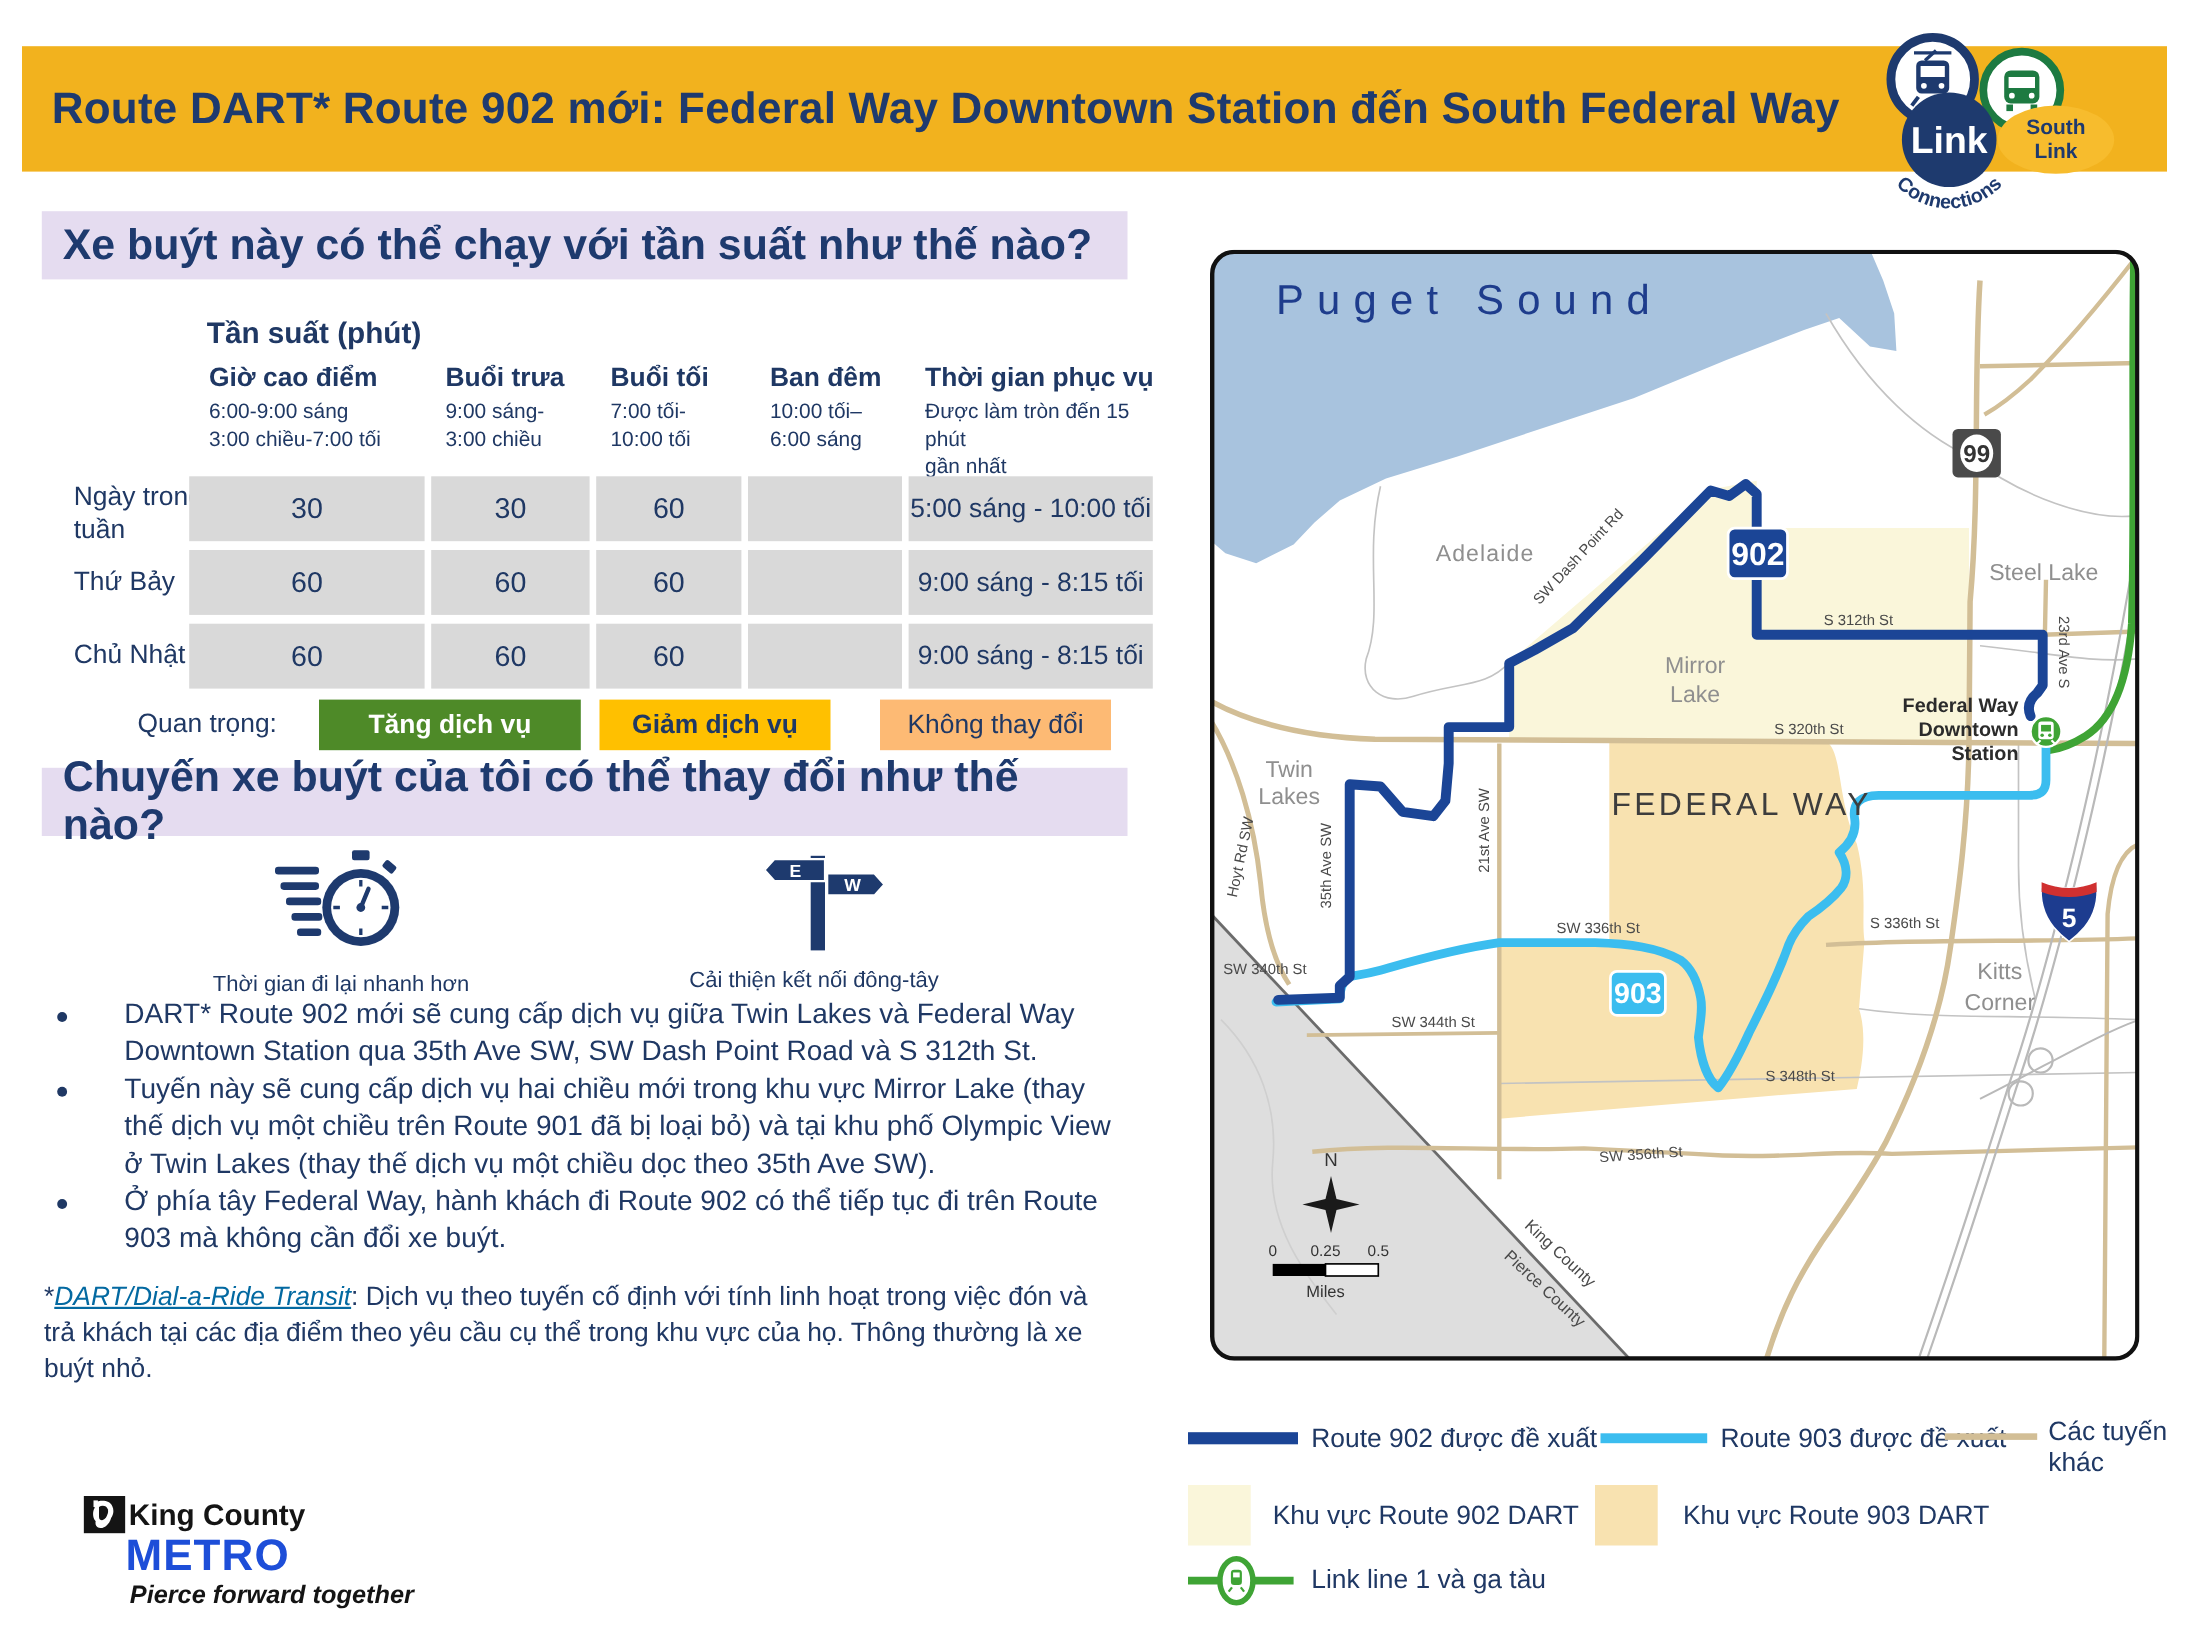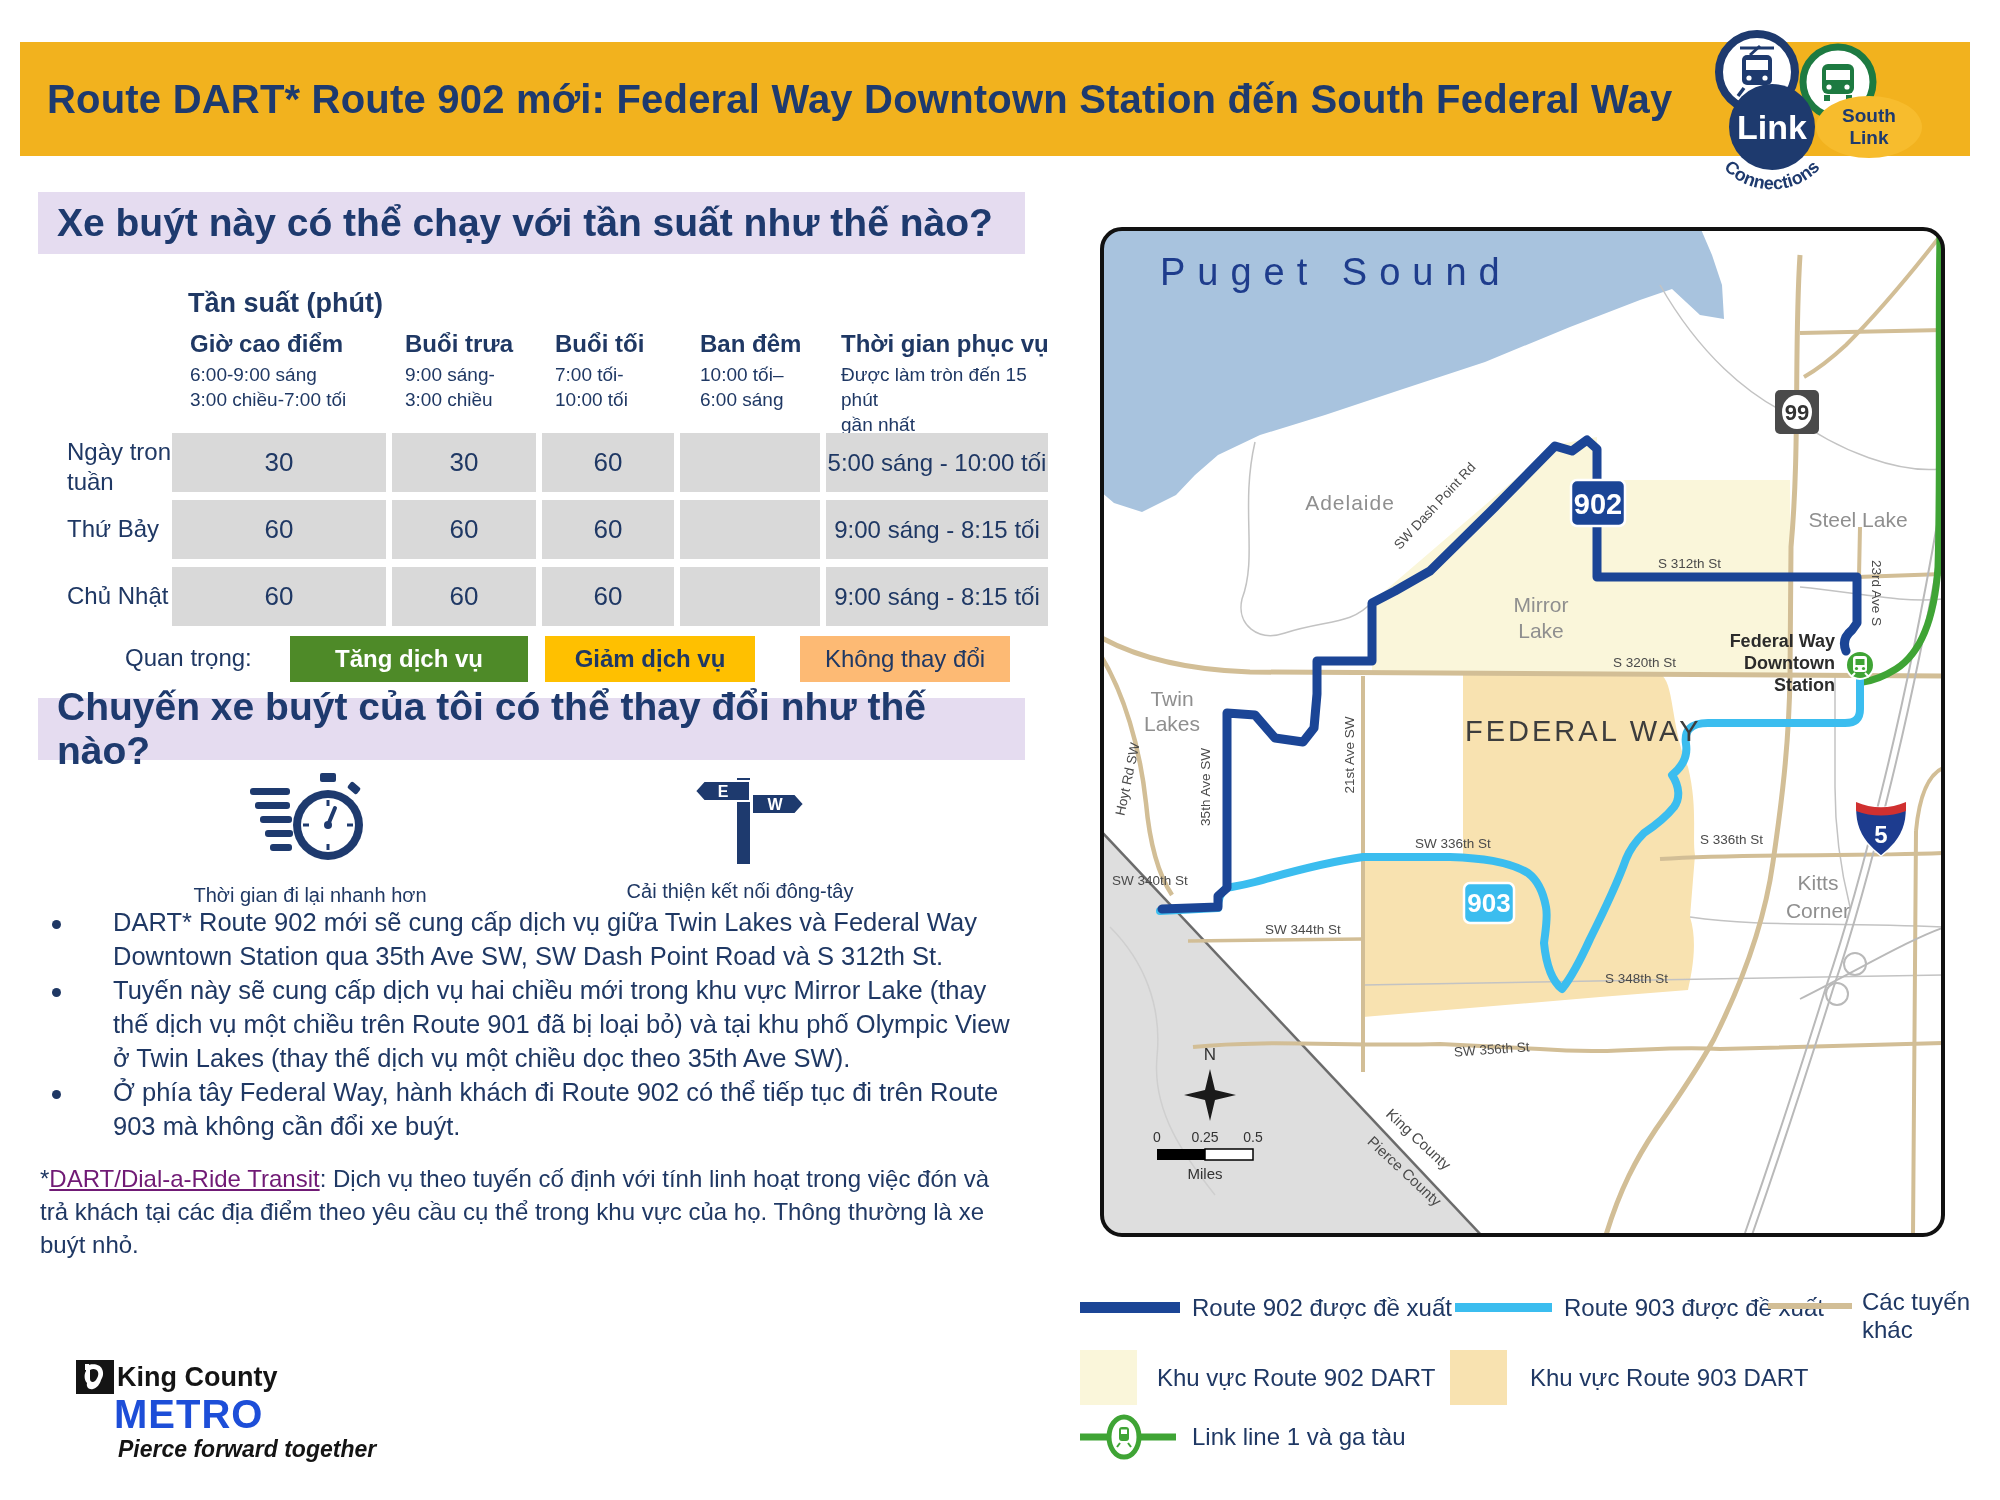--- a/index.html
+++ b/index.html
@@ -19,21 +19,21 @@
   .colsub{font-size:19px;line-height:25px;margin-top:4px;}
   .rowlab{font-size:24px;font-weight:normal;margin-left:32px;}
   .cell{background:#D9D9D9;display:flex;align-items:center;justify-content:center;font-size:26px;}
   .cell.svc{font-size:24px;}
   .impbtn{height:46px;display:flex;align-items:center;justify-content:center;font-size:24px;}
   
   .bullet-dot{width:9px;height:9px;border-radius:50%;background:#1F3864;}
   .btxt{font-size:25.5px;line-height:34px;width:905px;}
   
   #footnote{left:40px;top:1162px;width:975px;font-size:24px;line-height:33px;}
-  #footnote a{color:#701a75;text-decoration:underline;}
+  #footnote a{color:#0369a1;text-decoration:underline;font-style:italic;}
   .cap{font-size:20px;color:#1F3864;}
   
   .leg-lab{font-size:24px;color:#1F3864;}
   
   #kc-name{left:117px;top:1362px;font-size:27px;font-weight:bold;color:#141414;}
   #kc-metro{left:114px;top:1392px;font-size:40px;font-weight:bold;letter-spacing:1px;color:#1d4ed8;}
   #kc-tag{left:118px;top:1436px;font-size:23px;font-style:italic;font-weight:bold;color:#141414;}
   svg text{font-family:"Liberation Sans","DejaVu Sans",sans-serif;}
 </style>
 </head>

